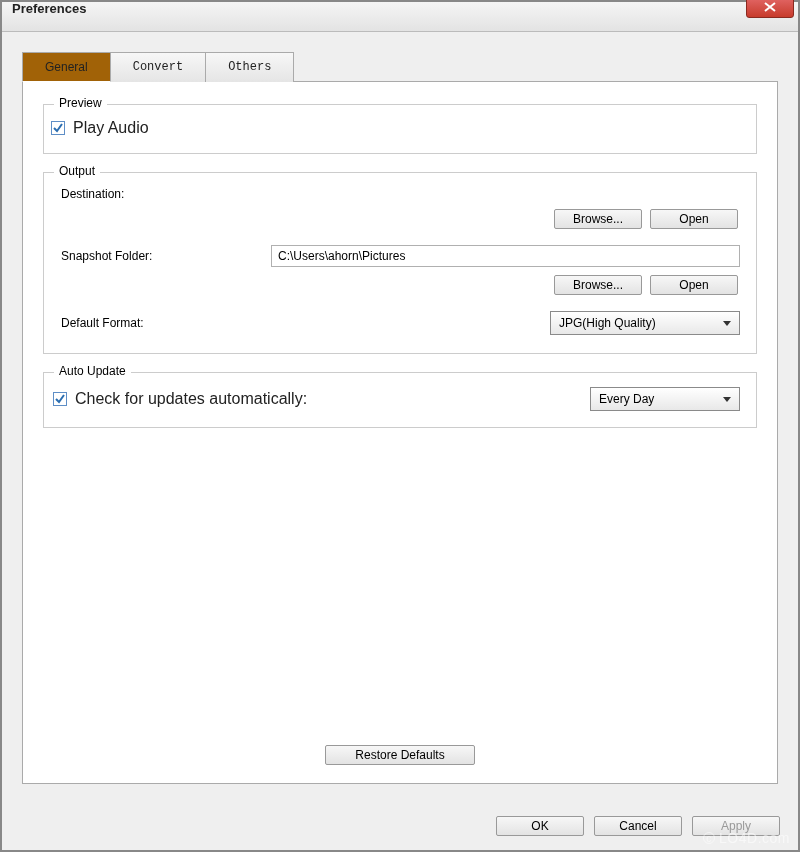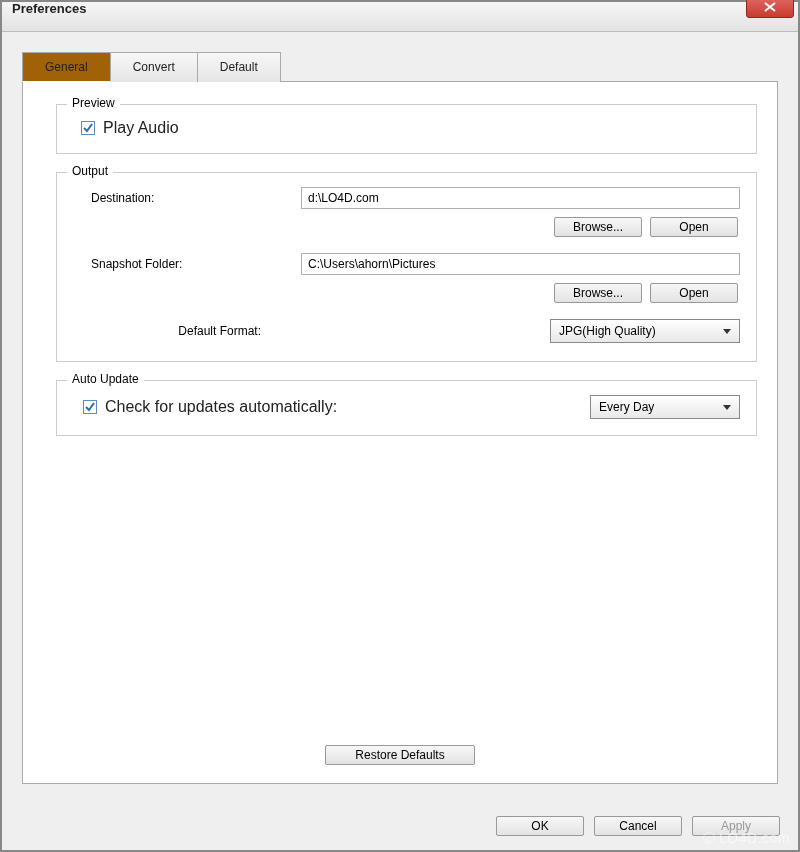--- a/index.html
+++ b/index.html
@@ -68,36 +68,35 @@
   cursor: pointer;
   font-size: 12px;
   color: #222;
 }
 .tab.active {
   background: #a16207;
   border-bottom: 1px solid #fff;
   position: relative;
   z-index: 3;
 }
-.tab + .tab { margin-left: -1px; }
+.tab + .tab { margin-left: -1px; font-family: Liberation Mono, monospace; }
 .tab-panel {
   border: 1px solid #aaa;
   background: #fff;
   flex: 1;
   margin-top: -1px;
   padding: 22px 20px 18px 20px;
   display: flex;
   flex-direction: column;
 }
 .fieldset {
   border: 1px solid #ccc;
-  padding: 14px 16px 16px 24px;
+  padding: 14px 16px 16px 7px;
   margin-bottom: 18px;
   position: relative;
-  margin-left: 13px;
 }
 .fieldset .legend {
   position: absolute;
   top: -9px;
   left: 10px;
   background: #fff;
   padding: 0 5px;
   font-size: 12px;
 }
 .row {
@@ -175,21 +174,20 @@
   right: 8px;
   top: 50%;
   margin-top: -2px;
   border-left: 4px solid transparent;
   border-right: 4px solid transparent;
   border-top: 5px solid #333;
 }
 .select-row {
   display: flex;
   align-items: center;
-  text-align: right;
 }
 .select-row .form-label { width: 180px; }
 .select-row .spacer { flex: 1; }
 .autoupdate-row {
   display: flex;
   align-items: center;
   padding-left: 2px;
 }
 .autoupdate-row .spacer { flex: 1; }
 .restore-row {
@@ -241,21 +239,21 @@
       <svg width="12" height="10" viewBox="0 0 12 10">
         <path d="M1 1 L11 9 M11 1 L1 9" stroke="#fff" stroke-width="2" fill="none"></path>
       </svg>
     </div>
   </div>
 
   <div class="content">
     <div class="tabs">
       <div class="tab active">General</div>
       <div class="tab">Convert</div>
-      <div class="tab">Default</div>
+      <div class="tab">Others</div>
     </div>
 
     <div class="tab-panel">
 
       <div class="fieldset">
         <span class="legend">Preview</span>
         <div class="row" style="margin-bottom:0;">
           <span class="checkbox">
             <svg width="10" height="10" viewBox="0 0 10 10">
               <path d="M1 5 L4 8 L9 1" stroke="#2a6db0" stroke-width="2" fill="none"></path>
@@ -263,21 +261,20 @@
           </span>
           <span class="lbl">Play Audio</span>
         </div>
       </div>
 
       <div class="fieldset output-fieldset">
         <span class="legend">Output</span>
 
         <div class="form-row">
           <span class="form-label">Destination:</span>
-          <input class="text-input" value="d:\LO4D.com" style="">
         </div>
         <div class="btn-row">
           <button class="btn">Browse...</button>
           <button class="btn">Open</button>
         </div>
 
         <div class="form-row">
           <span class="form-label">Snapshot Folder:</span>
           <input class="text-input" value="C:\Users\ahorn\Pictures" style="">
         </div>

